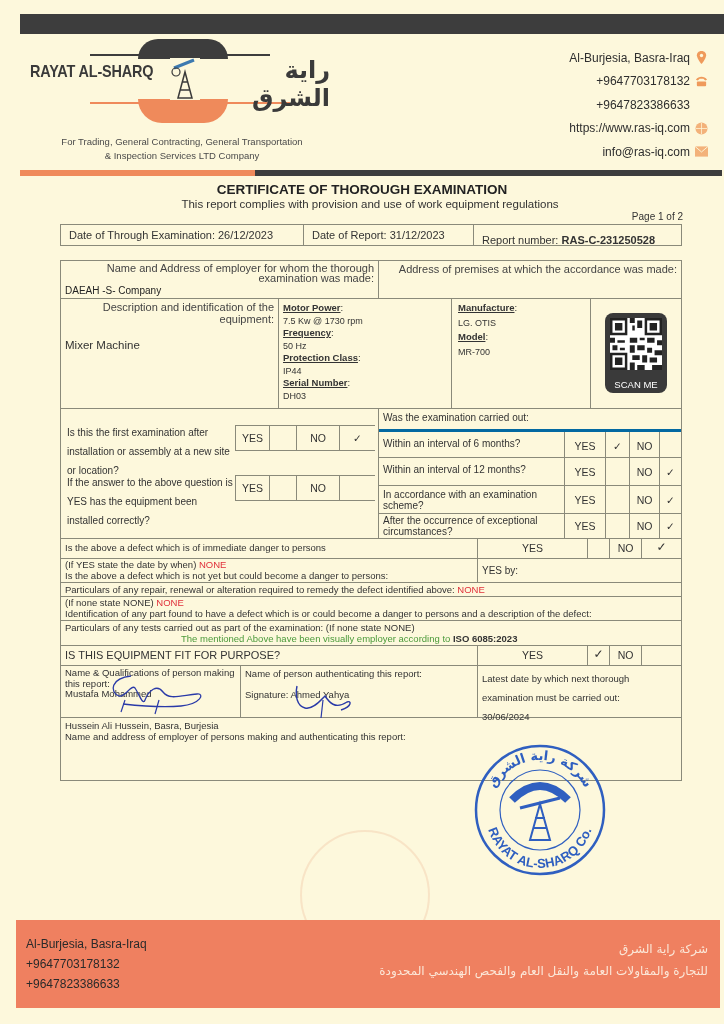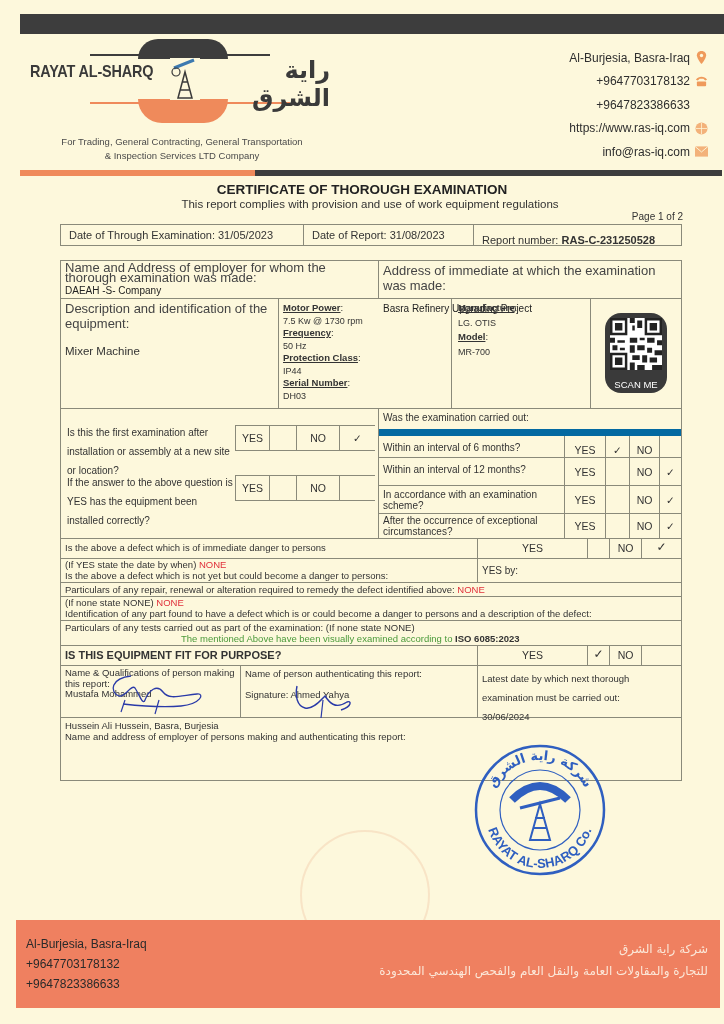--- a/index.html
+++ b/index.html
@@ -39,33 +39,33 @@
 
   
   .date-row { left: 60px; top: 224px; width: 622px; height: 22px; border: 1px solid #8a8a7a; display: flex; font-size: 11px; color: #333; }
   .date-row > div { display: flex; align-items: center; padding-left: 8px; border-right: 1px solid #8a8a7a; }
   .date-row > div:last-child { border-right: none; margin-top: 9px; }
 
   
   .form { left: 60px; top: 260px; width: 622px; border: 1px solid #8a8a7a; }
   .cell { border-right: 1px solid #8a8a7a; border-bottom: 1px solid #8a8a7a; font-size: 9.5px; color: #333; padding: 2px 4px; }
   .row { display: flex; }
-  .lbl { font-size: 13px; color: #444; }
+  .lbl { font-size: 11px; color: #444; text-align: right; }
   .val { font-size: 10px; color: #222; }
   .bold-ul { font-weight: bold; text-decoration: underline; font-size: 9.5px; color: #333; }
   .small-val { font-size: 9px; color: #333; }
   .red { color: #e0303a; }
   .green { color: #4a9a3a; }
   .check { font-size: 12px; color: #333; }
 
   .yn-table { display: flex; border: 1px solid #8a8a7a; height: 26px; }
   .yn-table > div { display: flex; align-items: center; justify-content: center; border-right: 1px solid #8a8a7a; font-size: 10.5px; color: #333; }
   .yn-table > div:last-child { border-right: none; }
 
-  .qr-box { width: 62px; height: 80px; background: #3a3a3a; border-radius: 16px; margin: 0 auto; position: relative; }
+  .qr-box { width: 62px; height: 80px; background: #3a3a3a; border-radius: 8px; margin: 0 auto; position: relative; }
   .qr-inner { position: absolute; left: 5px; top: 5px; width: 52px; height: 52px; background: #fff; }
   .qr-label { position: absolute; left: 0; bottom: 3px; width: 62px; text-align: center; color: #fff; font-size: 9.5px; }
 
   
   .stamp { left: 472px; top: 742px; width: 136px; height: 136px; }
 
   
   .footer { left: 16px; top: 920px; width: 704px; height: 88px; background: #ef8060; }
   .footer-left { position: absolute; left: 10px; top: 14px; font-size: 12px; line-height: 20px; color: #2a2a2a; }
   .footer-right { position: absolute; right: 12px; top: 18px; text-align: right; direction: rtl; font-family: "DejaVu Sans", sans-serif; font-size: 12px; line-height: 22px; color: #fbe7d8; }
@@ -131,38 +131,37 @@
 </div>
 
 <div class="abs divider-orange"></div>
 <div class="abs divider-dark"></div>
 
 <div class="abs title">CERTIFICATE OF THOROUGH EXAMINATION</div>
 <div class="abs subtitle">This report complies with provision and use of work equipment regulations</div>
 <div class="abs page-num">Page 1 of 2</div>
 
 <div class="abs date-row">
-  <div style="width:243px">Date of Through Examination: 31/05/2023</div>
-  <div style="width:170px">Date of Report:  31/08/2023</div>
+  <div style="width:243px">Date of Through Examination: 26/12/2023</div>
+  <div style="width:170px">Date of Report:  31/12/2023</div>
   <div style="flex:1">
     <span>Report number: </span>&nbsp;
     <b>RAS-C-231250528</b>
   </div>
 </div>
 
 <div class="abs form">
 
   <div class="row" style="height:38px">
     <div class="cell" style="width:318px">
       <div class="lbl" style="line-height:10px">Name and Address of employer for whom the thorough examination was made:</div>
       <div class="val" style="margin-top:2px">DAEAH -S- Company</div>
     </div>
     <div class="cell" style="flex:1;border-right:none">
-      <div class="lbl">Address of immediate at which the examination was made:</div>
-      <div class="val" style="margin-top:10px">Basra Refinery Upgrading Project</div>
+      <div class="lbl">Address of premises at which the accordance was made:</div>
     </div>
   </div>
 
   <div class="row" style="height:110px">
     <div class="cell" style="width:218px">
       <div class="lbl">Description and identification of the equipment:</div>
       <div style="font-size:11.5px;margin-top:14px;color:#333">Mixer Machine</div>
     </div>
     <div class="cell" style="width:173px;line-height:12.5px;padding-top:3px">
       <div><span class="bold-ul">Motor Power</span>:</div>
@@ -207,21 +206,21 @@
         <div class="yn-table" style="width:140px;margin-top:2px;border-right:none">
           <div style="width:34px">YES</div>
           <div style="width:27px"></div>
           <div style="width:43px">NO</div>
           <div style="flex:1" class="check"></div>
         </div>
       </div>
     </div>
     <div class="cell" style="flex:1;border-right:none;padding:0">
       <div style="font-size:10px;padding:3px 4px;height:20px;color:#333">Was the examination carried out:</div>
-      <div style="display:flex;height:28px;border-top:7px solid #0369a1">
+      <div style="display:flex;height:28px;border-top:3px solid #0369a1">
         <div style="width:185px;font-size:10px;padding:6px 4px;color:#333">Within an interval of 6 months?</div>
         <div class="yn-table" style="flex:1;height:28px;border:none;border-left:1px solid #8a8a7a">
           <div style="width:41px">YES</div>
           <div style="width:24px" class="check">✓</div>
           <div style="width:30px">NO</div>
           <div style="flex:1" class="check"></div>
         </div>
       </div>
       <div style="display:flex;height:28px;border-top:1px solid #8a8a7a">
         <div style="width:185px;font-size:10px;padding:6px 4px;color:#333">Within an interval of 12 months?</div>
@@ -273,25 +272,25 @@
     <span>Particulars of any repair, renewal or alteration required to remedy the defect identified above: </span><span class="red">NONE</span>
   </div>
 
   <div class="cell" style="border-right:none;height:24px;padding-top:1px;line-height:10.5px">
     <div><span>(If none state NONE) </span><span class="red">NONE</span></div>
     <div>Identification of any part found to have a defect which is or could become a danger to persons and a description of the defect:</div>
   </div>
 
   <div class="cell" style="border-right:none;height:25px;padding-top:1px;line-height:11px">
     <div>Particulars of any tests carried out as part of the examination: (If none state NONE)</div>
-    <div style="padding-left:116px"><span class="green">The mentioned Above have been visually examined according to </span><b>ISO 6085:2023</b></div>
+    <div style="padding-left:116px"><span class="green">The mentioned Above have been visually employer according to </span><b>ISO 6085:2023</b></div>
   </div>
 
   <div class="row" style="height:20px">
-    <div class="cell" style="width:417px;font-weight:bold;font-size:11px;padding-top:3px">IS THIS EQUIPMENT FIT FOR PURPOSE?</div>
+    <div class="cell" style="width:417px;font-weight:normal;font-size:11px;padding-top:3px">IS THIS EQUIPMENT FIT FOR PURPOSE?</div>
     <div class="cell" style="width:110px;text-align:center;font-size:10.5px;padding-top:3px">YES</div>
     <div class="cell check" style="width:22px;text-align:center;padding-top:1px">✓</div>
     <div class="cell" style="width:32px;text-align:center;font-size:10.5px;padding-top:3px">NO</div>
     <div class="cell" style="flex:1;border-right:none"></div>
   </div>
 
   <div class="row" style="height:52px">
     <div class="cell" style="width:180px;line-height:10.5px;font-size:9.5px;position:relative">
       <div>Name &amp; Qualifications of person making this report:</div>
       <div>Mustafa Mohammed</div>

